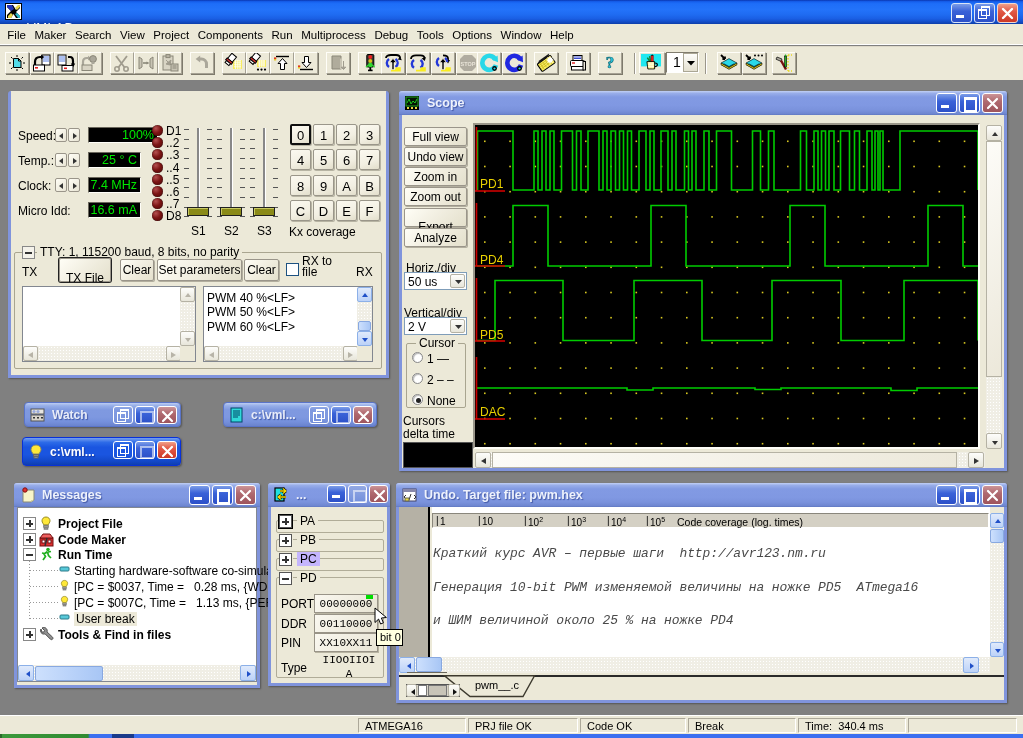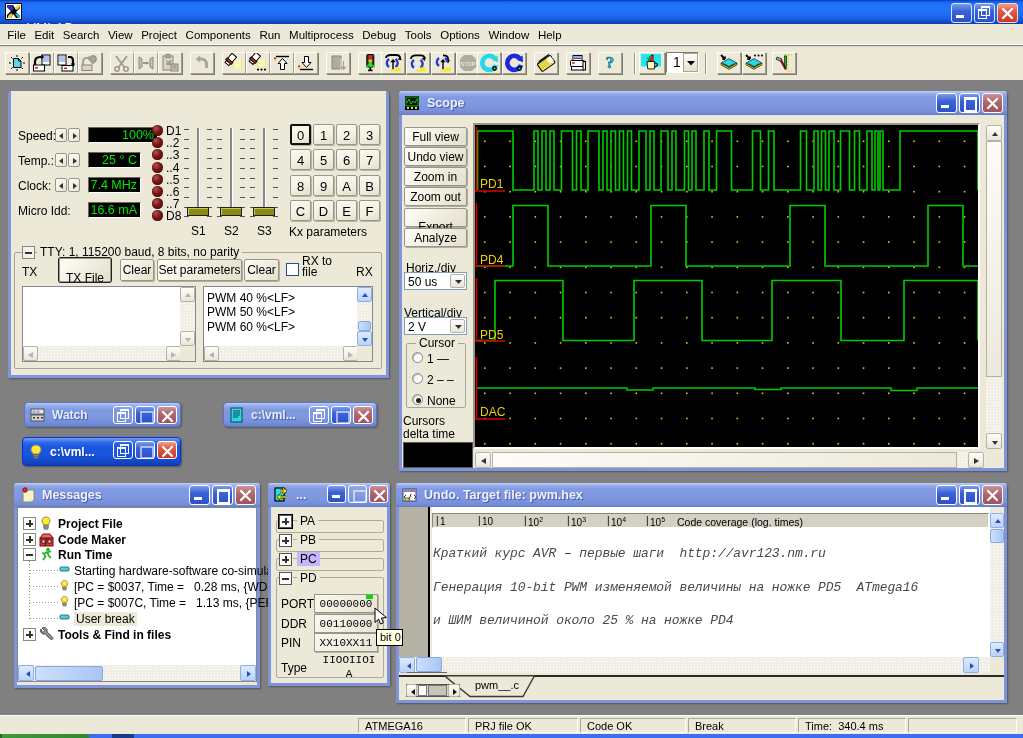--- a/index.html
+++ b/index.html
@@ -84,21 +84,21 @@
   <div class="wb min" style="border-color:#d8e4f8"></div>
   <div class="wb res" style="background:linear-gradient(180deg,#7b9ce8,#3a62d8 40%,#2c50c8);border-color:#d8e4f8"></div>
   <div class="wb cls act" style="border-color:#f0d8d0">
         <svg width="13" height="13" viewBox="0 0 13 13">
           <path d="M2 2l9 9M11 2l-9 9" stroke="#fff" stroke-width="2.4" stroke-linecap="round"></path>
         </svg>
       </div>
  </div>
 </div>
 
-<div id="menubar" class="abs" style="padding-left:3px;"><span>File</span><span>Edit</span><span>Search</span><span>View</span><span>Project</span><span>Components</span><span>Run</span><span>Multiprocess</span><span>Debug</span><span>Tools</span><span>Options</span><span>Window</span><span>Help</span></div>
+<div id="menubar" class="abs" style="padding-left:3px;"><span>File</span><span>Maker</span><span>Search</span><span>View</span><span>Project</span><span>Components</span><span>Run</span><span>Multiprocess</span><span>Debug</span><span>Tools</span><span>Options</span><span>Window</span><span>Help</span></div>
 
 <div id="toolbar" class="abs">
 <div class="tbsep" style="left:634px;"></div>
 <div class="tbsep" style="left:705px;"></div>
 <div class="tbb" style="left:5px;">
       <svg viewBox="0 0 20 20">
         <g stroke="#000">
           <path d="M2 10h2M16 10h2M10 2v2M10 16v2M4 4l1.5 1.5M16 4l-1.5 1.5M4 16l1.5-1.5M16 16l-1.5-1.5"></path>
         </g>
         <path d="M6.5 5.5h5l2.5 2.5v6.5h-7.5z" fill="#55dce8" stroke="#000"></path>
@@ -503,21 +503,21 @@
         <div class="kbtn" style="left:348px;top:58px;">7</div>
         <div class="kbtn" style="left:279px;top:84px;">8</div>
         <div class="kbtn" style="left:302px;top:84px;">9</div>
         <div class="kbtn" style="left:325px;top:84px;">A</div>
         <div class="kbtn" style="left:348px;top:84px;">B</div>
         <div class="kbtn" style="left:279px;top:109px;">C</div>
         <div class="kbtn" style="left:302px;top:109px;">D</div>
         <div class="kbtn" style="left:325px;top:109px;">E</div>
         <div class="kbtn" style="left:348px;top:109px;">F</div>
       </div>
- <div class="lbl" style="left:278px;top:134px;">Kx parameters</div>
+ <div class="lbl" style="left:278px;top:134px;">Kx coverage</div>
 
  <div class="grp" style="left:3px;top:161px;width:368px;height:117px;"></div>
  <div class="gb-ttl" style="left:26px;top:154px;">TTY: 1, 115200 baud, 8 bits, no parity</div>
  <div class="togl" style="left:11px;top:155px;"></div>
  <div class="lbl" style="left:11px;top:174px;">TX</div>
  <div class="btn" style="left:48px;top:167px;width:52px;height:24px;padding-top:12px;box-shadow:0 0 0 1px #222;">TX File</div>
  <div class="btn" style="left:109px;top:168px;width:34px;height:22px;padding-top:3px;">Clear</div>
  <div class="btn" style="left:146px;top:168px;width:85px;height:22px;padding-top:3px;">Set parameters</div>
  <div class="btn" style="left:233px;top:168px;width:35px;height:22px;padding-top:3px;">Clear</div>
  <div class="chk" style="left:275px;top:172px;"></div>

